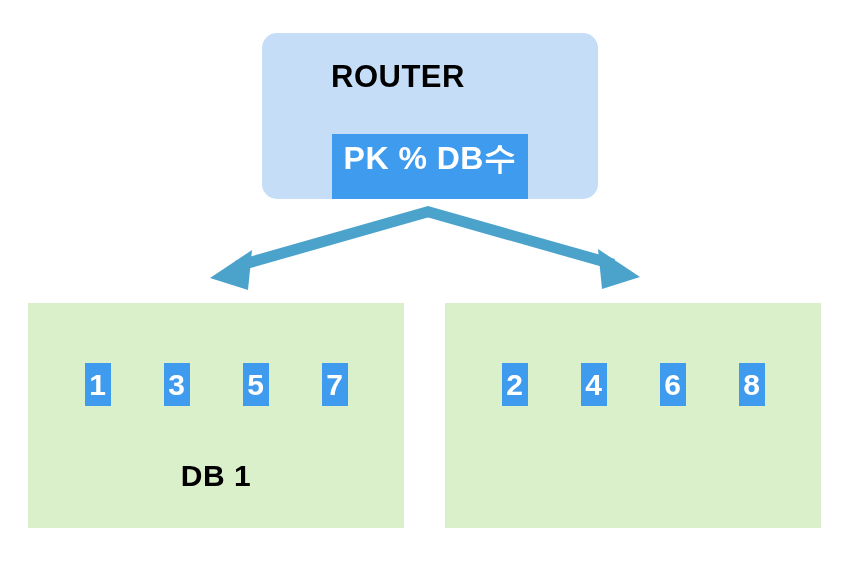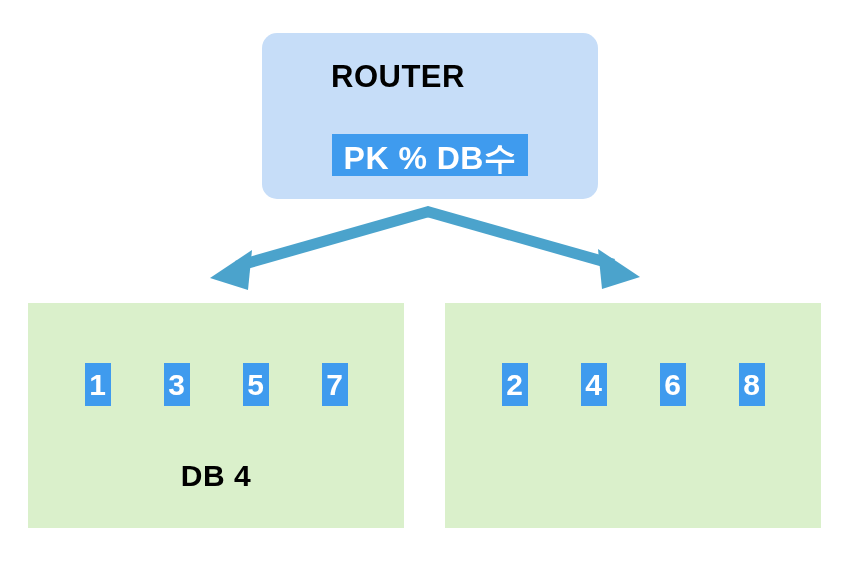--- a/index.html
+++ b/index.html
@@ -49,21 +49,21 @@
     width: 336px;
     text-align: center;
     line-height: 1;
   }
   .router-formula {
     display: inline-block;
     background: #3f9bee;
     color: #ffffff;
     font-size: 32px;
     font-weight: bold;
-    padding: 8px 12px 2px 12px;
+    padding: 8px 12px 25px 12px;
     letter-spacing: 0.5px;
     line-height: 1;
   }
 
   
   .arrows-svg {
     position: absolute;
     left: 0;
     top: 0;
     width: 854px;
@@ -144,21 +144,21 @@
     </g>
   </svg>
 
   <div class="db-box left">
     <div class="shard-row">
       <span class="shard-key">1</span>
       <span class="shard-key">3</span>
       <span class="shard-key">5</span>
       <span class="shard-key">7</span>
     </div>
-    <div class="db-label">DB 4</div>
+    <div class="db-label">DB 1</div>
   </div>
 
   <div class="db-box right">
     <div class="shard-row">
       <span class="shard-key">2</span>
       <span class="shard-key">4</span>
       <span class="shard-key">6</span>
       <span class="shard-key">8</span>
     </div>
   </div>

